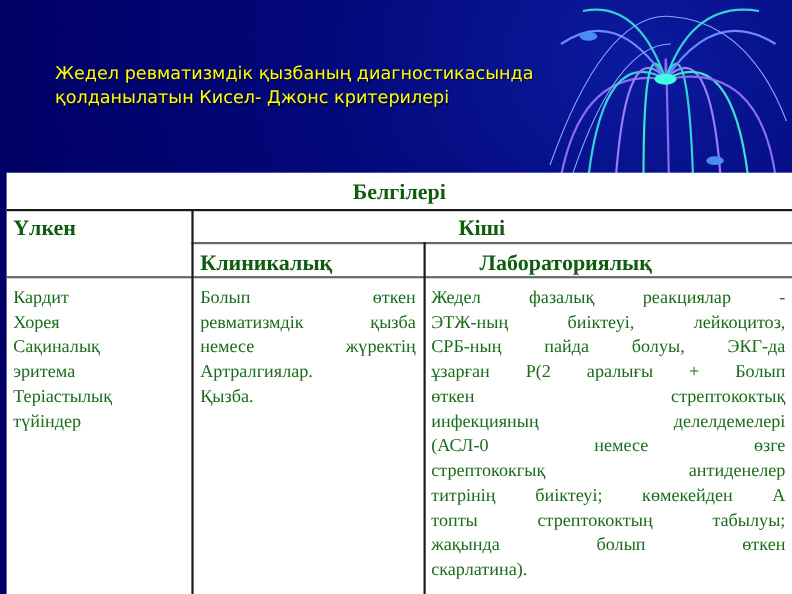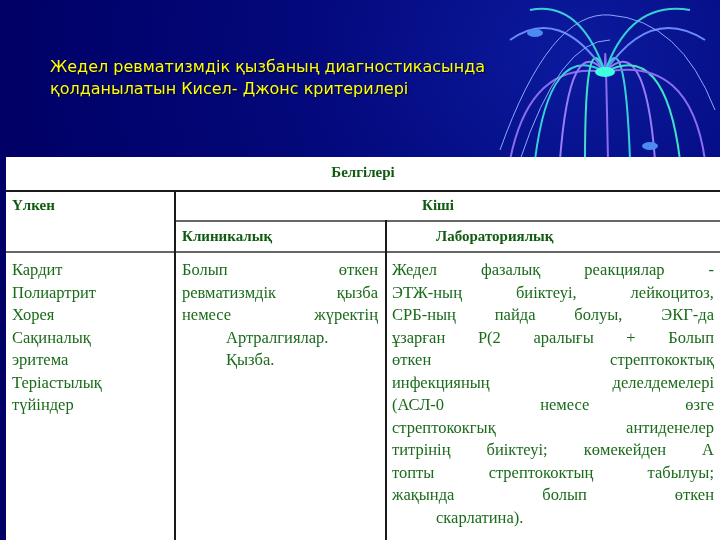--- a/index.html
+++ b/index.html
@@ -20,25 +20,25 @@
     }
     .title div { white-space: nowrap; }
     .table-wrap {
       position: absolute; left: 6px; top: 157px; width: 714px; height: 383px;
       background: #ffffff;
     }
     .cell { position: absolute; color: #1a6b1a; }
     .hline { position: absolute; height: 2px; background: #1a1a1a; }
     .hline.gray { background: #666; }
     .vline { position: absolute; width: 2px; background: #1a1a1a; }
-    .hdr { font-weight: bold; font-size: 15px; color: #0f5c0f; }
+    .hdr { font-weight: bold; font-size: 20px; color: #0f5c0f; }
     .body-text { font-size: 16.5px; line-height: 22.5px; }
     .just { text-align: justify; text-align-last: left; }
     .just span.line { display: block; text-align: justify; text-align-last: justify; }
-    .just span.line.last { text-align-last: left; margin-left: 44px; }
+    .just span.line.last { text-align-last: left; }
   </style>
 </head>
 <body>
 
 <div class="slide-bg"></div>
 
 <svg class="decor" viewBox="0 0 230 160">
   <g fill="none" stroke-width="2">
     <path d="M115 72 Q40 60 20 160" stroke="#8a6cf0"></path>
     <path d="M115 72 Q60 40 45 160" stroke="#38d0d8"></path>
@@ -77,21 +77,20 @@
   <div class="vline" style="left:379px; top:63px; height:320px;"></div>
 
   <div class="cell hdr" style="left:0; width:714px; top:7px; text-align:center;">Белгілері</div>
   <div class="cell hdr" style="left:6px; top:40px;">Үлкен</div>
   <div class="cell hdr" style="left:160px; width:544px; top:40px; text-align:center;">Кіші</div>
   <div class="cell hdr" style="left:176px; top:71px;">Клиникалық</div>
   <div class="cell hdr" style="left:386px; top:71px;margin-left:44px;">Лабораториялық</div>
 
   <div class="cell body-text" style="left:6px; top:102px; width:158px;">
     <div>Кардит</div>
-    <div>Полиартрит</div>
     <div>Хорея</div>
     <div>Сақиналық</div>
     <div>эритема</div>
     <div>Теріастылық</div>
     <div>түйіндер</div>
   </div>
 
   <div class="cell body-text just" style="left:176px; top:102px; width:196px;">
     <span class="line">Болып өткен</span>
     <span class="line">ревматизмдік қызба</span>

